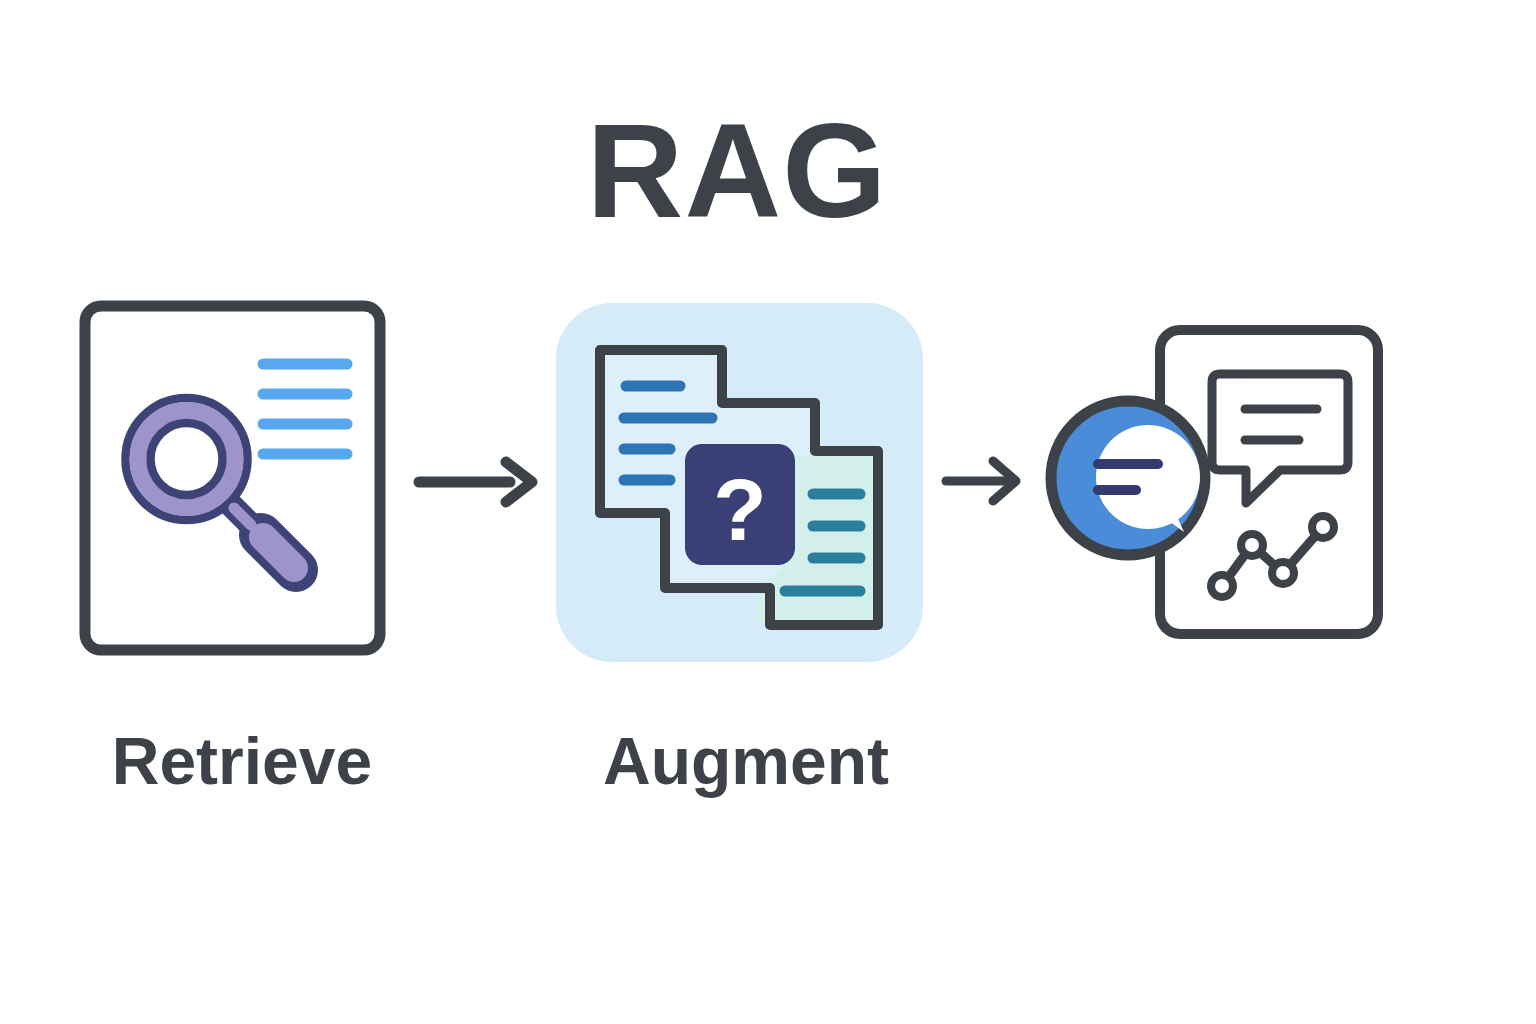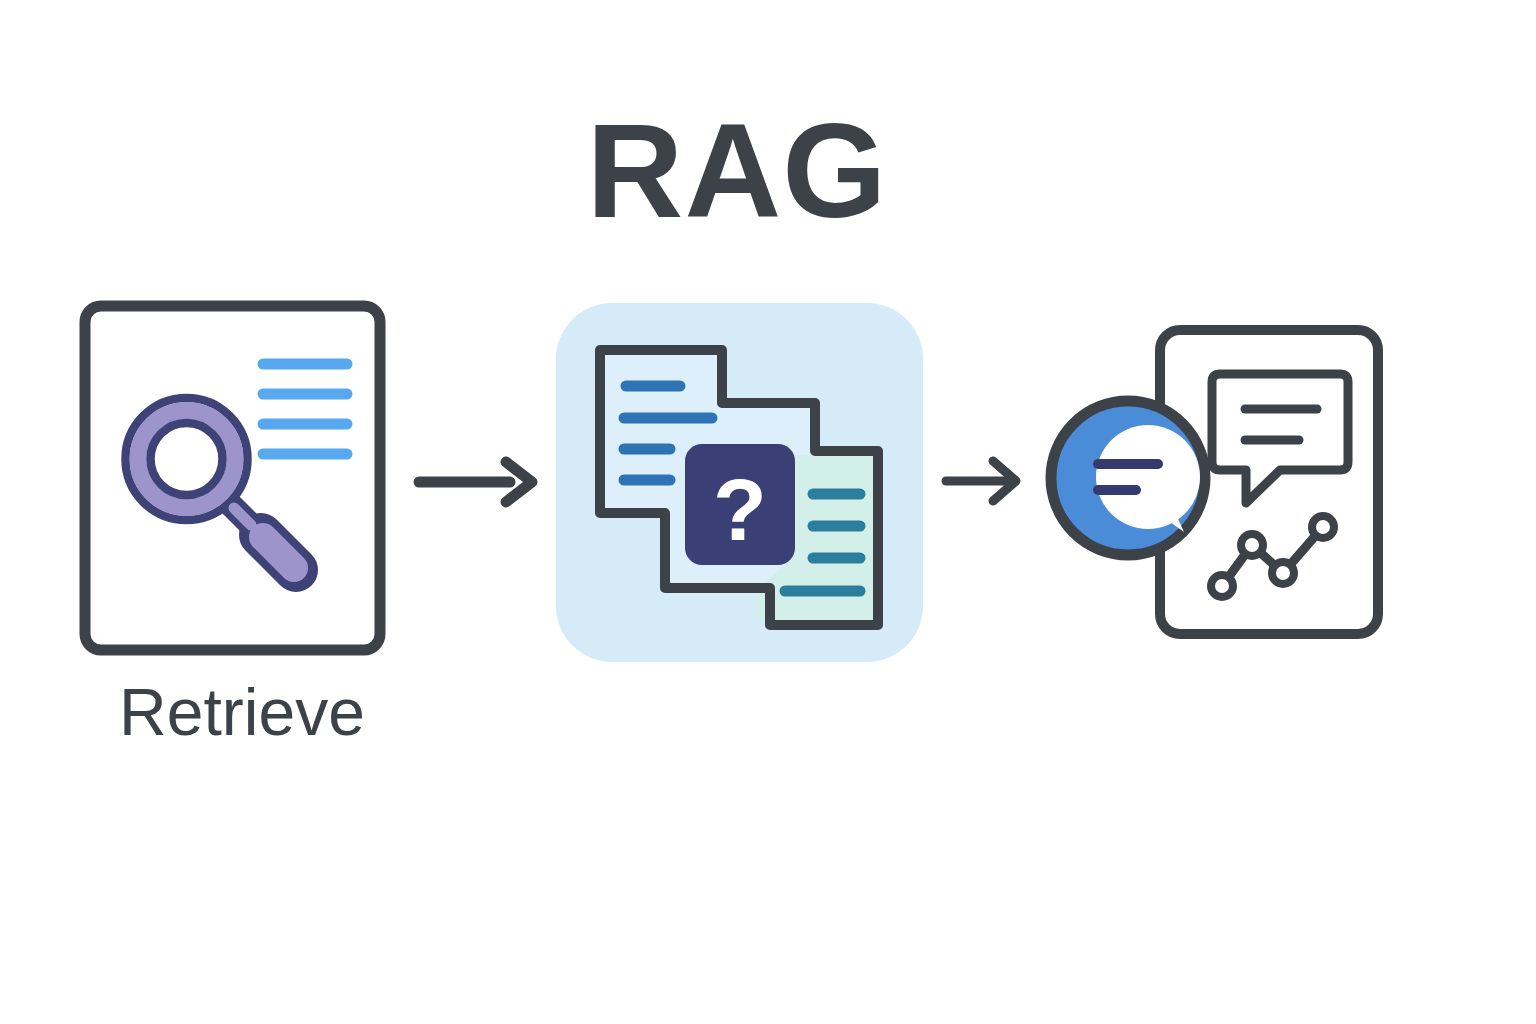--- a/index.html
+++ b/index.html
@@ -22,22 +22,22 @@
     position:relative;width:1536px;height:1024px;background:var(--white);
     overflow:hidden;font-family:"Liberation Sans",sans-serif;
   }
   .diagram-svg{position:absolute;left:0;top:0;}
   .title{
     position:absolute;top:78px;left:737px;transform:translateX(-50%);
     font-size:134px;font-weight:bold;color:var(--ink);letter-spacing:1px;
     line-height:1;white-space:nowrap;margin-top:26px;
   }
   .step-label{
-    position:absolute;top:679px;transform:translateX(-50%);
-    font-size:66px;font-weight:normal;color:var(--ink);line-height:1;
+    position:absolute;top:728px;transform:translateX(-50%);
+    font-size:66px;font-weight:bold;color:var(--ink);line-height:1;
     white-space:nowrap;
   }
   .label-retrieve{left:242px;}
   .label-augment{left:746px;}
   .label-generate{left:1226px;}
   .qmark{
     fill:var(--white);font-family:"Liberation Sans",sans-serif;
     font-weight:bold;font-size:88px;text-anchor:middle;
   }
 </style>
@@ -121,13 +121,14 @@
         <g stroke-linecap="round" style="stroke:var(--chat-line-navy);stroke-width:10;">
           <line x1="1098" y1="464" x2="1158" y2="464"></line>
           <line x1="1098" y1="490" x2="1136" y2="490"></line>
         </g>
       </g>
     </g>
   </svg>
 
   <div class="title">RAG</div>
   <div class="step-label label-retrieve">Retrieve</div>
+  <div class="step-label label-augment">Augment</div>
 </div>
 
 </body></html>

